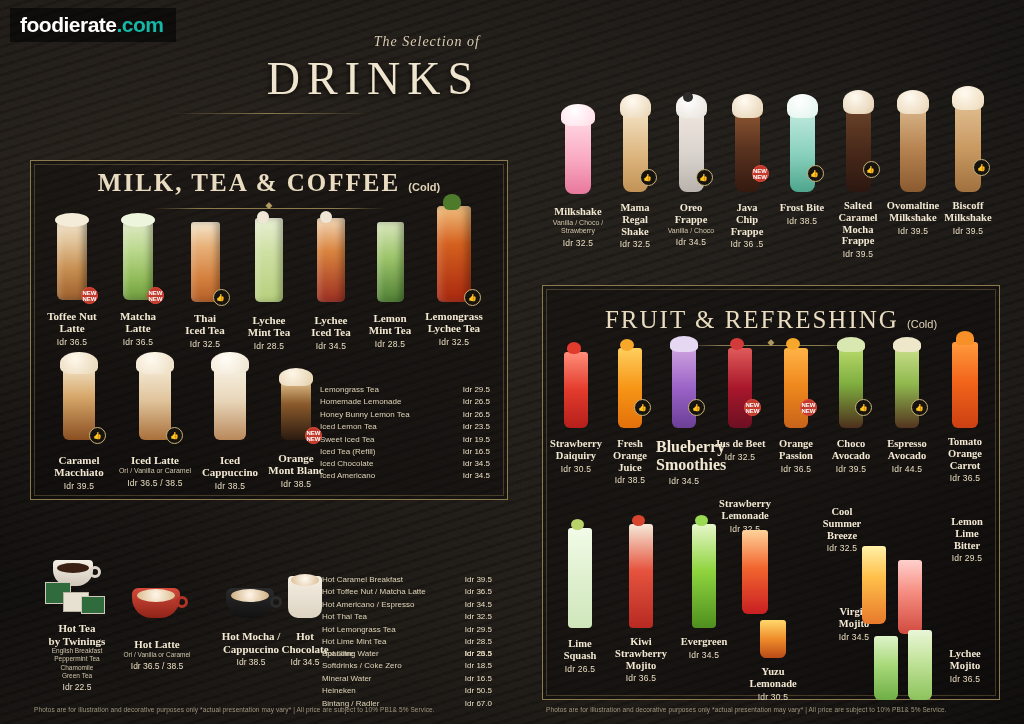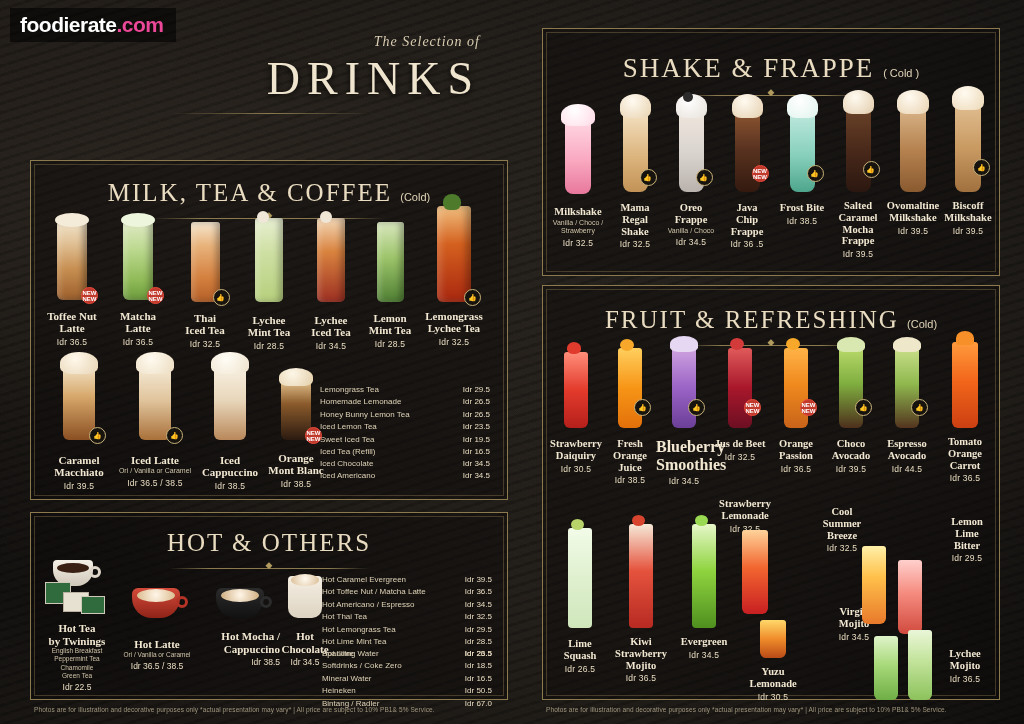--- a/index.html
+++ b/index.html
@@ -29,21 +29,21 @@
   .page { position: relative; width: 1024px; height: 724px; }
 
   
   .watermark {
     position:absolute; top:8px; left:10px; z-index:40;
     background: rgba(0,0,0,0.55);
     padding:5px 12px 5px 10px;
     font-size:21px; font-weight:bold; letter-spacing:-0.5px;
     color:#fff;
   }
-  .watermark .dot { color:#ec4899; }
+  .watermark .dot { color:#14b8a6; }
 
   
   .panel {
     position:absolute;
     border:1px solid #8a7a4e;
     background: rgba(10,9,8,0.45);
   }
   .panel::before{
     content:"";position:absolute;inset:3px;border:1px solid rgba(160,140,90,0.35);
     pointer-events:none;
@@ -144,21 +144,21 @@
     <span>foodierate</span><span class="dot">.com</span>
   </div>
 
   <div class="hdr">
     <div class="small">The Selection of</div>
     <div class="big">DRINKS</div>
     <div class="rule"></div>
   </div>
 
   <div class="panel" style="left:30px; top:160px; width:478px; height:340px;">
-    <div class="sect-title" style="margin-top:18px; font-size:25px;">
+    <div class="sect-title" style="margin-top:8px; font-size:25px;font-weight:bold;">
       <span>MILK, TEA &amp; COFFEE</span>
       <span class="cold">(Cold)</span>
     </div>
     <span class="divider"></span>
   </div>
 
   <div class="item" style="left:40px; top:222px; width:64px;">
     <div class="glass" style="width:30px;height:78px;border-radius:3px 3px 6px 6px;background:linear-gradient(180deg,#f0e2c8 0%,#e2c49a 25%,#c78f52 60%,#9c5f2c 100%);box-shadow:inset -4px 0 6px rgba(0,0,0,.35), inset 4px 0 5px rgba(255,255,255,.15);">
       <div style="position:absolute;left:-2px;top:-9px;width:34px;height:14px;border-radius:50%;background:#f4ecd9;"></div>
       <div class="badge new" style="right:-11px;bottom:-4px;">
@@ -300,24 +300,20 @@
     <div class="prow">
         <span>Iced Chocolate</span>
         <span class="p">Idr 34.5</span>
       </div>
     <div class="prow">
         <span>Iced Americano</span>
         <span class="p">Idr 34.5</span>
       </div>
   </div>
 
-  <div class="panel" style="left:30px; top:512px; width:478px; height:188px;">
-    <div class="sect-title" style="margin-top:16px; font-size:25px;">HOT &amp; OTHERS</div>
-    <span class="divider" style="width:200px;"></span>
-  </div>
 
   <div class="ho-item" style="left:40px; top:560px; width:74px;">
     <div style="position:relative;width:64px;height:56px;margin:0 auto;">
       <div style="position:absolute;left:8px;top:0;width:40px;height:26px;border-radius:4px 4px 16px 16px;background:linear-gradient(180deg,#f5f0e6,#cfc7b8);"></div>
       <div style="position:absolute;left:12px;top:3px;width:32px;height:10px;border-radius:50%;background:#3a2013;"></div>
       <div style="position:absolute;left:44px;top:6px;width:12px;height:12px;border:3px solid #ded6c8;border-radius:50%;"></div>
       <div style="position:absolute;left:0;top:22px;width:26px;height:22px;background:#2f6b3d;border:1px solid #cfc7b8;"></div>
       <div style="position:absolute;left:18px;top:32px;width:26px;height:20px;background:#e7e1d2;border:1px solid #b9b0a0;"></div>
       <div style="position:absolute;left:36px;top:36px;width:24px;height:18px;background:#2f6b3d;border:1px solid #cfc7b8;"></div>
     </div>
@@ -334,21 +330,21 @@
     <div style="position:relative;width:62px;height:38px;margin:0 auto;">
       <div style="position:absolute;left:6px;top:2px;width:48px;height:30px;border-radius:6px 6px 20px 20px;background:linear-gradient(180deg,#d34a3a,#8f2318);"></div>
       <div style="position:absolute;left:11px;top:3px;width:38px;height:13px;border-radius:50%;background:radial-gradient(circle at 50% 45%,#fff6e8,#d9b98a);"></div>
       <div style="position:absolute;left:50px;top:10px;width:12px;height:12px;border:3px solid #b33326;border-radius:50%;"></div>
     </div>
     <div class="nm" style="margin-top:14px;white-space:pre-line;">Hot Latte</div>
     <div class="sub">Ori / Vanilla or Caramel</div>
     <div class="pr">Idr 36.5 / 38.5</div>
   </div>
 
-  <div class="ho-item" style="left:202px; top:586px; width:78px;text-align:right;">
+  <div class="ho-item" style="left:212px; top:586px; width:78px;">
     <div style="position:relative;width:62px;height:38px;margin:0 auto;">
       <div style="position:absolute;left:6px;top:2px;width:48px;height:30px;border-radius:6px 6px 20px 20px;background:linear-gradient(180deg,#2b2b2b,#111);"></div>
       <div style="position:absolute;left:11px;top:3px;width:38px;height:13px;border-radius:50%;background:radial-gradient(circle at 50% 45%,#fff6e8,#cdab7c);"></div>
       <div style="position:absolute;left:50px;top:10px;width:12px;height:12px;border:3px solid #2b2b2b;border-radius:50%;"></div>
     </div>
     <div class="nm" style="margin-top:6px;white-space:pre-line;">Hot Mocha /
 Cappuccino</div>
     <div class="pr">Idr 38.5</div>
   </div>
 
@@ -357,21 +353,21 @@
       <div style="position:absolute;left:6px;top:4px;width:34px;height:42px;border-radius:4px 4px 10px 10px;background:linear-gradient(180deg,#f5efe3,#ddd3c2);"></div>
       <div style="position:absolute;left:9px;top:2px;width:28px;height:12px;border-radius:50%;background:radial-gradient(circle at 50% 40%,#fffaf0,#d9bb92);"></div>
     </div>
     <div class="nm" style="margin-top:6px;white-space:pre-line;">Hot
 Chocolate</div>
     <div class="pr">Idr 34.5</div>
   </div>
 
   <div class="plist" style="left:322px; top:574px; width:170px;">
     <div class="prow">
-        <span>Hot Caramel Evergreen</span>
+        <span>Hot Caramel Breakfast</span>
         <span class="p">Idr 39.5</span>
       </div>
     <div class="prow">
         <span>Hot Toffee Nut / Matcha Latte</span>
         <span class="p">Idr 36.5</span>
       </div>
     <div class="prow">
         <span>Hot Americano / Espresso</span>
         <span class="p">Idr 34.5</span>
       </div>
@@ -409,27 +405,20 @@
     <div class="prow">
         <span>Heineken</span>
         <span class="p">Idr 50.5</span>
       </div>
     <div class="prow">
         <span>Bintang / Radler</span>
         <span class="p">Idr 67.0</span>
       </div>
   </div>
 
-  <div class="panel" style="left:542px; top:28px; width:458px; height:248px;">
-    <div class="sect-title" style="margin-top:24px; font-size:27px;">
-      <span>SHAKE &amp; FRAPPE</span>
-      <span class="cold">( Cold )</span>
-    </div>
-    <span class="divider" style="width:180px;"></span>
-  </div>
 
   <div class="item" style="left:548px; top:120px; width:60px;">
     <div class="glass" style="width:26px;height:74px;border-radius:3px 3px 8px 8px;background:linear-gradient(180deg,#ffd7e3 0%,#f9a8c0 55%,#e8789c 100%);">
       <div style="position:absolute;left:-4px;top:-16px;width:34px;height:22px;border-radius:50% 50% 30% 30%;background:radial-gradient(circle at 40% 30%,#fff,#ffd9e5);"></div>
     </div>
     <div class="nm" style="font-size:10.5px;margin-top:12px;white-space:pre-line;">Milkshake</div>
     <div class="sub" style="white-space:pre-line;">Vanilla / Choco /
 Strawberry</div>
     <div class="pr">Idr 32.5</div>
   </div>

